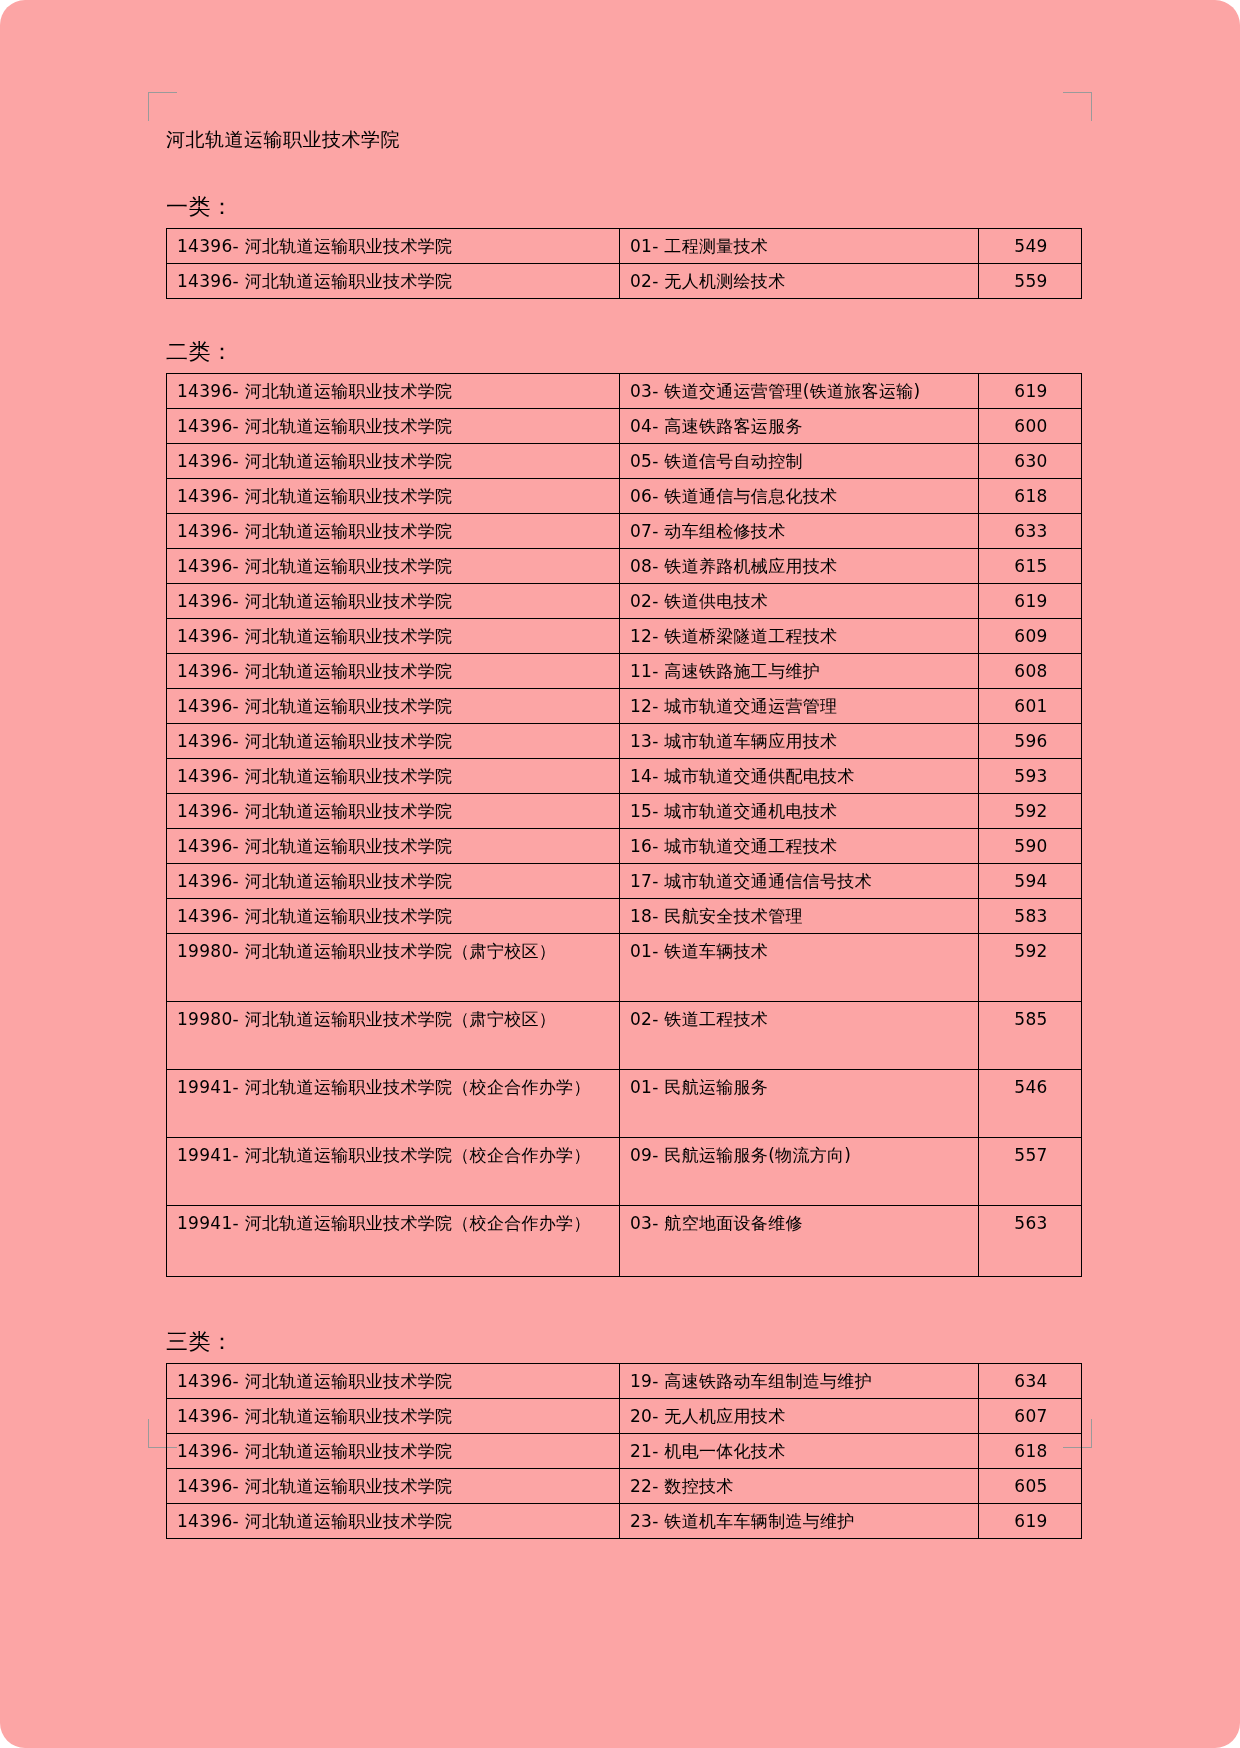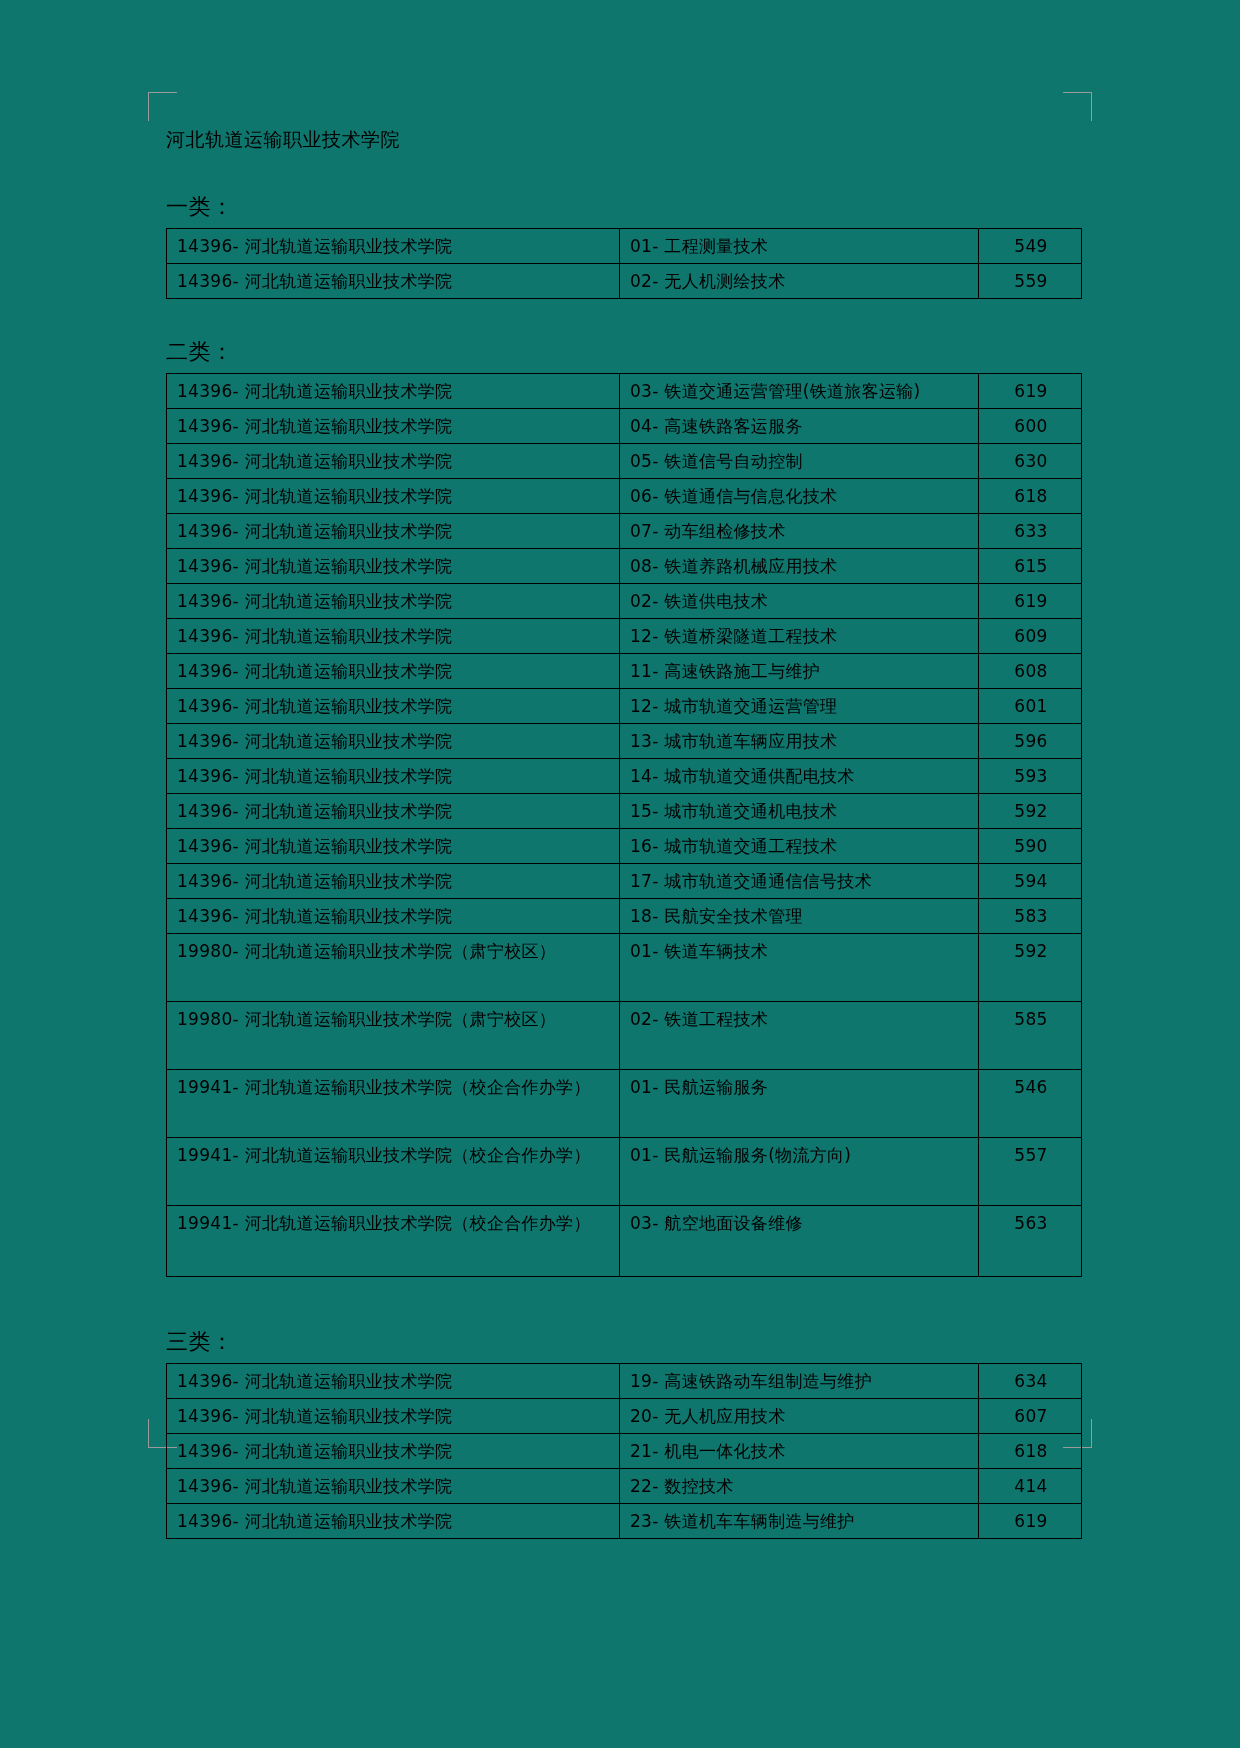--- a/index.html
+++ b/index.html
@@ -13,21 +13,22 @@
     position: relative;
     font-family: "DejaVu Sans", "Liberation Sans", sans-serif;
     color: #000000;
     overflow: hidden;
   }
 
   
   .page {
     position: absolute;
     inset: 0;
-    background: #0f766e;
+    background: #fca5a5;
+    border-radius: 25px;
   }
   .crop-mark {
     position: absolute;
     width: 28px;
     height: 28px;
   }
   .crop-tl { top: 92px;  left: 148px;  border-left: 1.5px solid #9a9a9a; border-top: 1.5px solid #9a9a9a; }
   .crop-tr { top: 92px;  right: 148px; border-right:1.5px solid #9a9a9a; border-top: 1.5px solid #9a9a9a; }
   .crop-bl { bottom: 300px; left: 148px;  border-left: 1.5px solid #9a9a9a; border-bottom: 1.5px solid #9a9a9a; }
   .crop-br { bottom: 300px; right: 148px; border-right:1.5px solid #9a9a9a; border-bottom:1.5px solid #9a9a9a; }
@@ -209,21 +210,21 @@
                 <td class="col-major">02-  铁道工程技术</td>
                 <td class="col-score">585</td>
               </tr>
               <tr class="h-tall">
                 <td class="col-school">19941-  河北轨道运输职业技术学院（校企合作办学）</td>
                 <td class="col-major">01-  民航运输服务</td>
                 <td class="col-score">546</td>
               </tr>
               <tr class="h-tall">
                 <td class="col-school">19941-  河北轨道运输职业技术学院（校企合作办学）</td>
-                <td class="col-major">01-  民航运输服务(物流方向)</td>
+                <td class="col-major">09-  民航运输服务(物流方向)</td>
                 <td class="col-score">557</td>
               </tr>
               <tr class="h-xtall">
                 <td class="col-school">19941-  河北轨道运输职业技术学院（校企合作办学）</td>
                 <td class="col-major">03-  航空地面设备维修</td>
                 <td class="col-score">563</td>
               </tr>
             </tbody>
           </table>
           <div class="spacer-md"></div>
@@ -243,21 +244,21 @@
                 <td class="col-score">607</td>
               </tr>
               <tr class="h-normal">
                 <td class="col-school">14396-  河北轨道运输职业技术学院</td>
                 <td class="col-major">21-  机电一体化技术</td>
                 <td class="col-score">618</td>
               </tr>
               <tr class="h-normal">
                 <td class="col-school">14396-  河北轨道运输职业技术学院</td>
                 <td class="col-major">22-  数控技术</td>
-                <td class="col-score">414</td>
+                <td class="col-score">605</td>
               </tr>
               <tr class="h-normal">
                 <td class="col-school">14396-  河北轨道运输职业技术学院</td>
                 <td class="col-major">23-  铁道机车车辆制造与维护</td>
                 <td class="col-score">619</td>
               </tr>
             </tbody>
           </table>
           <div class="spacer-sm"></div>
         </div>

